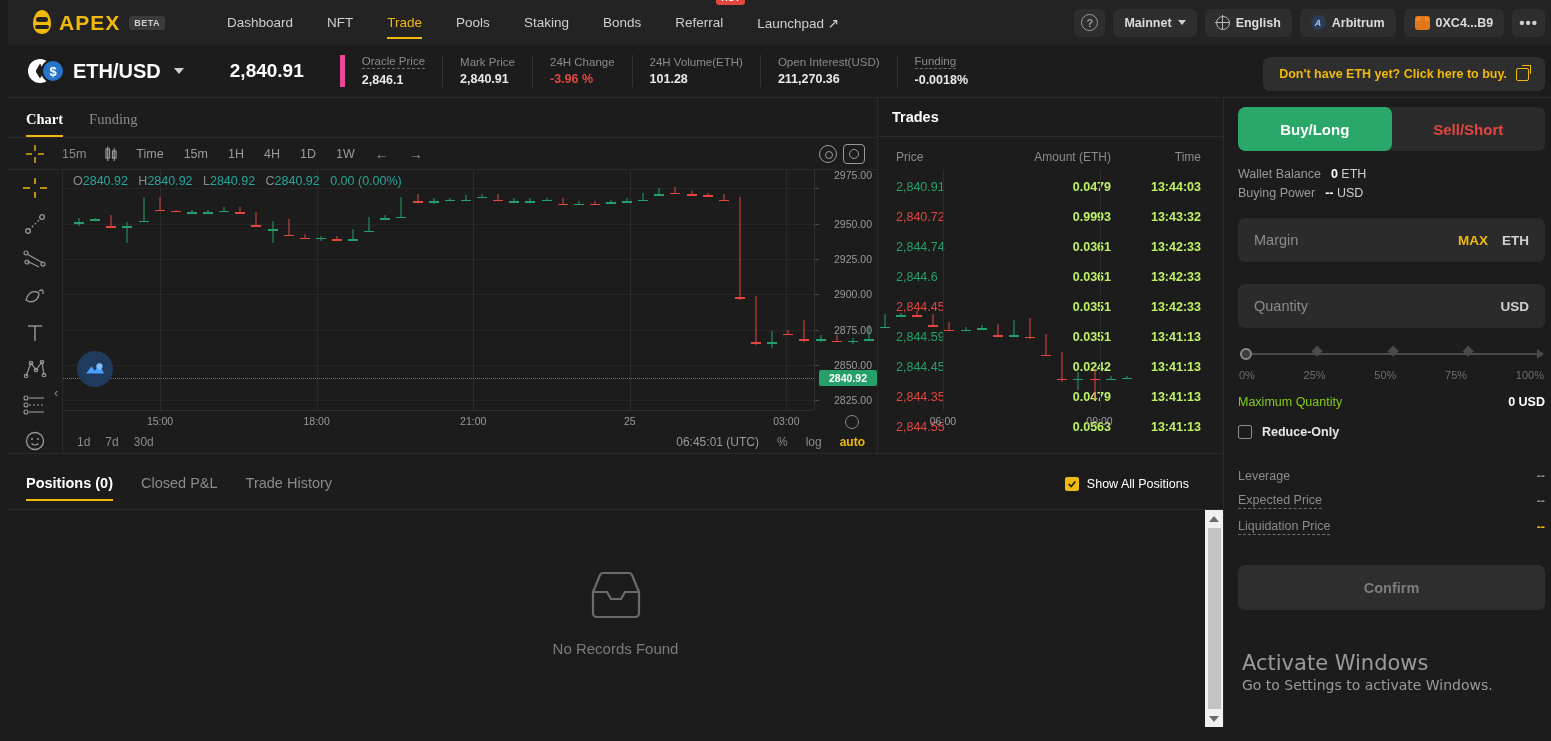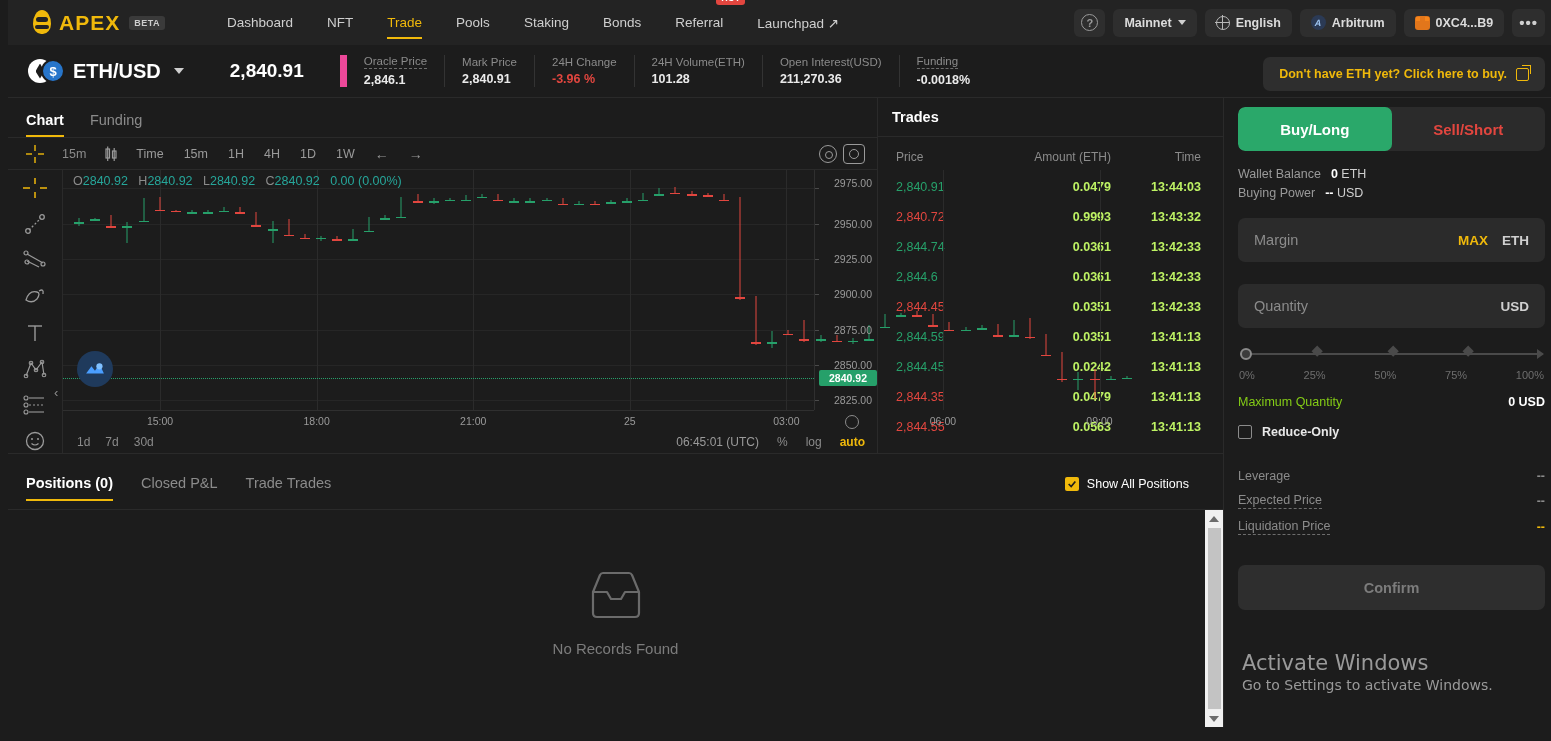--- a/index.html
+++ b/index.html
@@ -84,42 +84,42 @@
   .coin-a::after{content:'';width:9px;height:15px;background:#1c1c1c;
     clip-path: polygon(50% 0,100% 52%,50% 100%,0 52%);}
   .coin-b { position:absolute; left:13px; top:0; width:24px;height:24px;border-radius:50%;
     background:#2775ca; display:flex;align-items:center;justify-content:center;
     color:#fff;font-size:13px;font-weight:700;border:2px solid #1c1c1c;}
   .pair-name { font-size: 20px; font-weight: 700; color: #fff; }
   .pair-caret { width:0;height:0;border-left:5px solid transparent;border-right:5px solid transparent;border-top:6px solid #cfcfcf;margin-left:4px;cursor:pointer;}
   .last-price { font-size: 19px; font-weight: 700; color: #fff; margin-left: 46px; }
   .stats { display: flex; align-items: stretch; margin-left: 36px; }
   .stat { padding: 0 17px; border-left: 1px solid #333; display:flex; flex-direction:column; justify-content:center; gap: 4px; }
-  .stat:first-child { border-left: 7px solid #ec4899; }
+  .stat:first-child { border-left: 5px solid #ec4899; }
   .stat-label { font-size: 11.5px; color: #8b8b8b; white-space: nowrap; }
   .stat-label.dashed { border-bottom: 1px dashed #6d6d6d; padding-bottom: 1px; display:inline-block; width: fit-content;}
   .stat-val { font-size: 12.5px; font-weight: 700; color: #eaeaea; white-space: nowrap; }
   .stat-val.neg { color: #e2463f; }
   .buy-eth-btn {
     position: absolute; right: 14px; top: 56%; transform: translateY(-50%);
     background: #2e2e2e; color: #f0b90b; font-size: 12.5px; font-weight: 700;
     border-radius: 7px; height: 34px; display:flex;align-items:center;gap:9px;
     padding: 0 16px; cursor: pointer; white-space: nowrap;
   }
   .ext-ico { width:13px;height:13px;border:1.5px solid #f0b90b;border-radius:2px;position:relative;}
   .ext-ico::after{content:'';position:absolute;right:-3px;top:-4px;width:8px;height:8px;border-top:1.5px solid #f0b90b;border-right:1.5px solid #f0b90b;}
 
   
   .body-row { display: flex; flex: 1 1 auto; min-height: 0; }
   .left-col { width: 1215px; display: flex; flex-direction: column; min-width:0; }
   .chart-area { height: 355px; flex: 0 0 355px; display: flex; }
   .chart-main { flex: 1 1 auto; display:flex; flex-direction:column; border-right: 1px solid #2a2a2a; min-width:0;}
 
   .chart-tabs { height: 39px; display:flex; align-items:flex-end; gap: 26px; padding-left: 18px; flex:0 0 39px;}
-  .ctab { font-size: 14.5px; color: #8b8b8b; padding-bottom: 9px; position:relative; cursor:pointer; }
+  .ctab { font-size: 14.5px; color: #8b8b8b; padding-bottom: 9px; position:relative; cursor:pointer;font-family:Liberation Serif, serif; }
   .ctab.active { color: #fff; font-weight: 600; }
   .ctab.active::after{content:'';position:absolute;left:0;right:0;bottom:0;height:2.5px;background:#f0b90b;}
 
   .chart-toolbar {
     height: 33px; flex:0 0 33px; display:flex; align-items:center;
     border-top:1px solid #2a2a2a; border-bottom:1px solid #2a2a2a; padding-left: 10px; gap: 0;
   }
   .tb-cross { width: 34px; display:flex;align-items:center;justify-content:center; cursor:pointer;}
   .tb-item { font-size: 12.5px; color: #9a9a9a; padding: 0 10px; cursor:pointer; white-space:nowrap;}
   .tb-item.first { color:#8b8b8b; }
@@ -775,21 +775,21 @@
               <div id="price-line" class="cur-price-line" style="top: 207.642px;"></div>
 
               <div class="tv-logo">
                 <svg viewBox="0 0 24 18">
                     <path d="M2 14 L8 6 L12 11 L17 3 L22 14 Z" fill="#4a9eff"></path>
                     <circle cx="17" cy="6" r="3.5" fill="#7fc0ff"></circle>
                   </svg>
               </div>
 
               <div class="price-axis" id="price-axis">
-                  <div class="pax-lbl" style="top: 13px;">2975.00</div>
+                  <div class="pax-lbl" style="top: 5px;">2975.00</div>
                   <div class="pax-tick" style="top: 18.3529px;"></div>
                   <div class="pax-lbl" style="top: 53.6471px;">2950.00</div>
                   <div class="pax-tick" style="top: 53.6471px;"></div>
                   <div class="pax-lbl" style="top: 88.9412px;">2925.00</div>
                   <div class="pax-tick" style="top: 88.9412px;"></div>
                   <div class="pax-lbl" style="top: 124.235px;">2900.00</div>
                   <div class="pax-tick" style="top: 124.235px;"></div>
                   <div class="pax-lbl" style="top: 159.529px;">2875.00</div>
                   <div class="pax-tick" style="top: 159.529px;"></div>
                   <div class="pax-lbl" style="top: 194.824px;">2850.00</div>
@@ -881,21 +881,21 @@
               </div>
             </div>
         </div>
       </div>
 
       <div class="positions">
         <div class="pos-tabs">
           <div id="pos-tab-list" style="display:flex;gap:28px;align-items:flex-end">
               <div class="ptab active">Positions (0)</div>
               <div class="ptab">Closed P&amp;L</div>
-              <div class="ptab">Trade Trades</div>
+              <div class="ptab">Trade History</div>
             </div>
           <div class="show-all">
             <span class="chk">
               <svg viewBox="0 0 12 12">
                   <polyline points="2,6 5,9 10,3" fill="none" stroke="#1c1c1c" stroke-width="2"></polyline>
                 </svg>
             </span>
             <span>Show All Positions</span>
           </div>
         </div>

